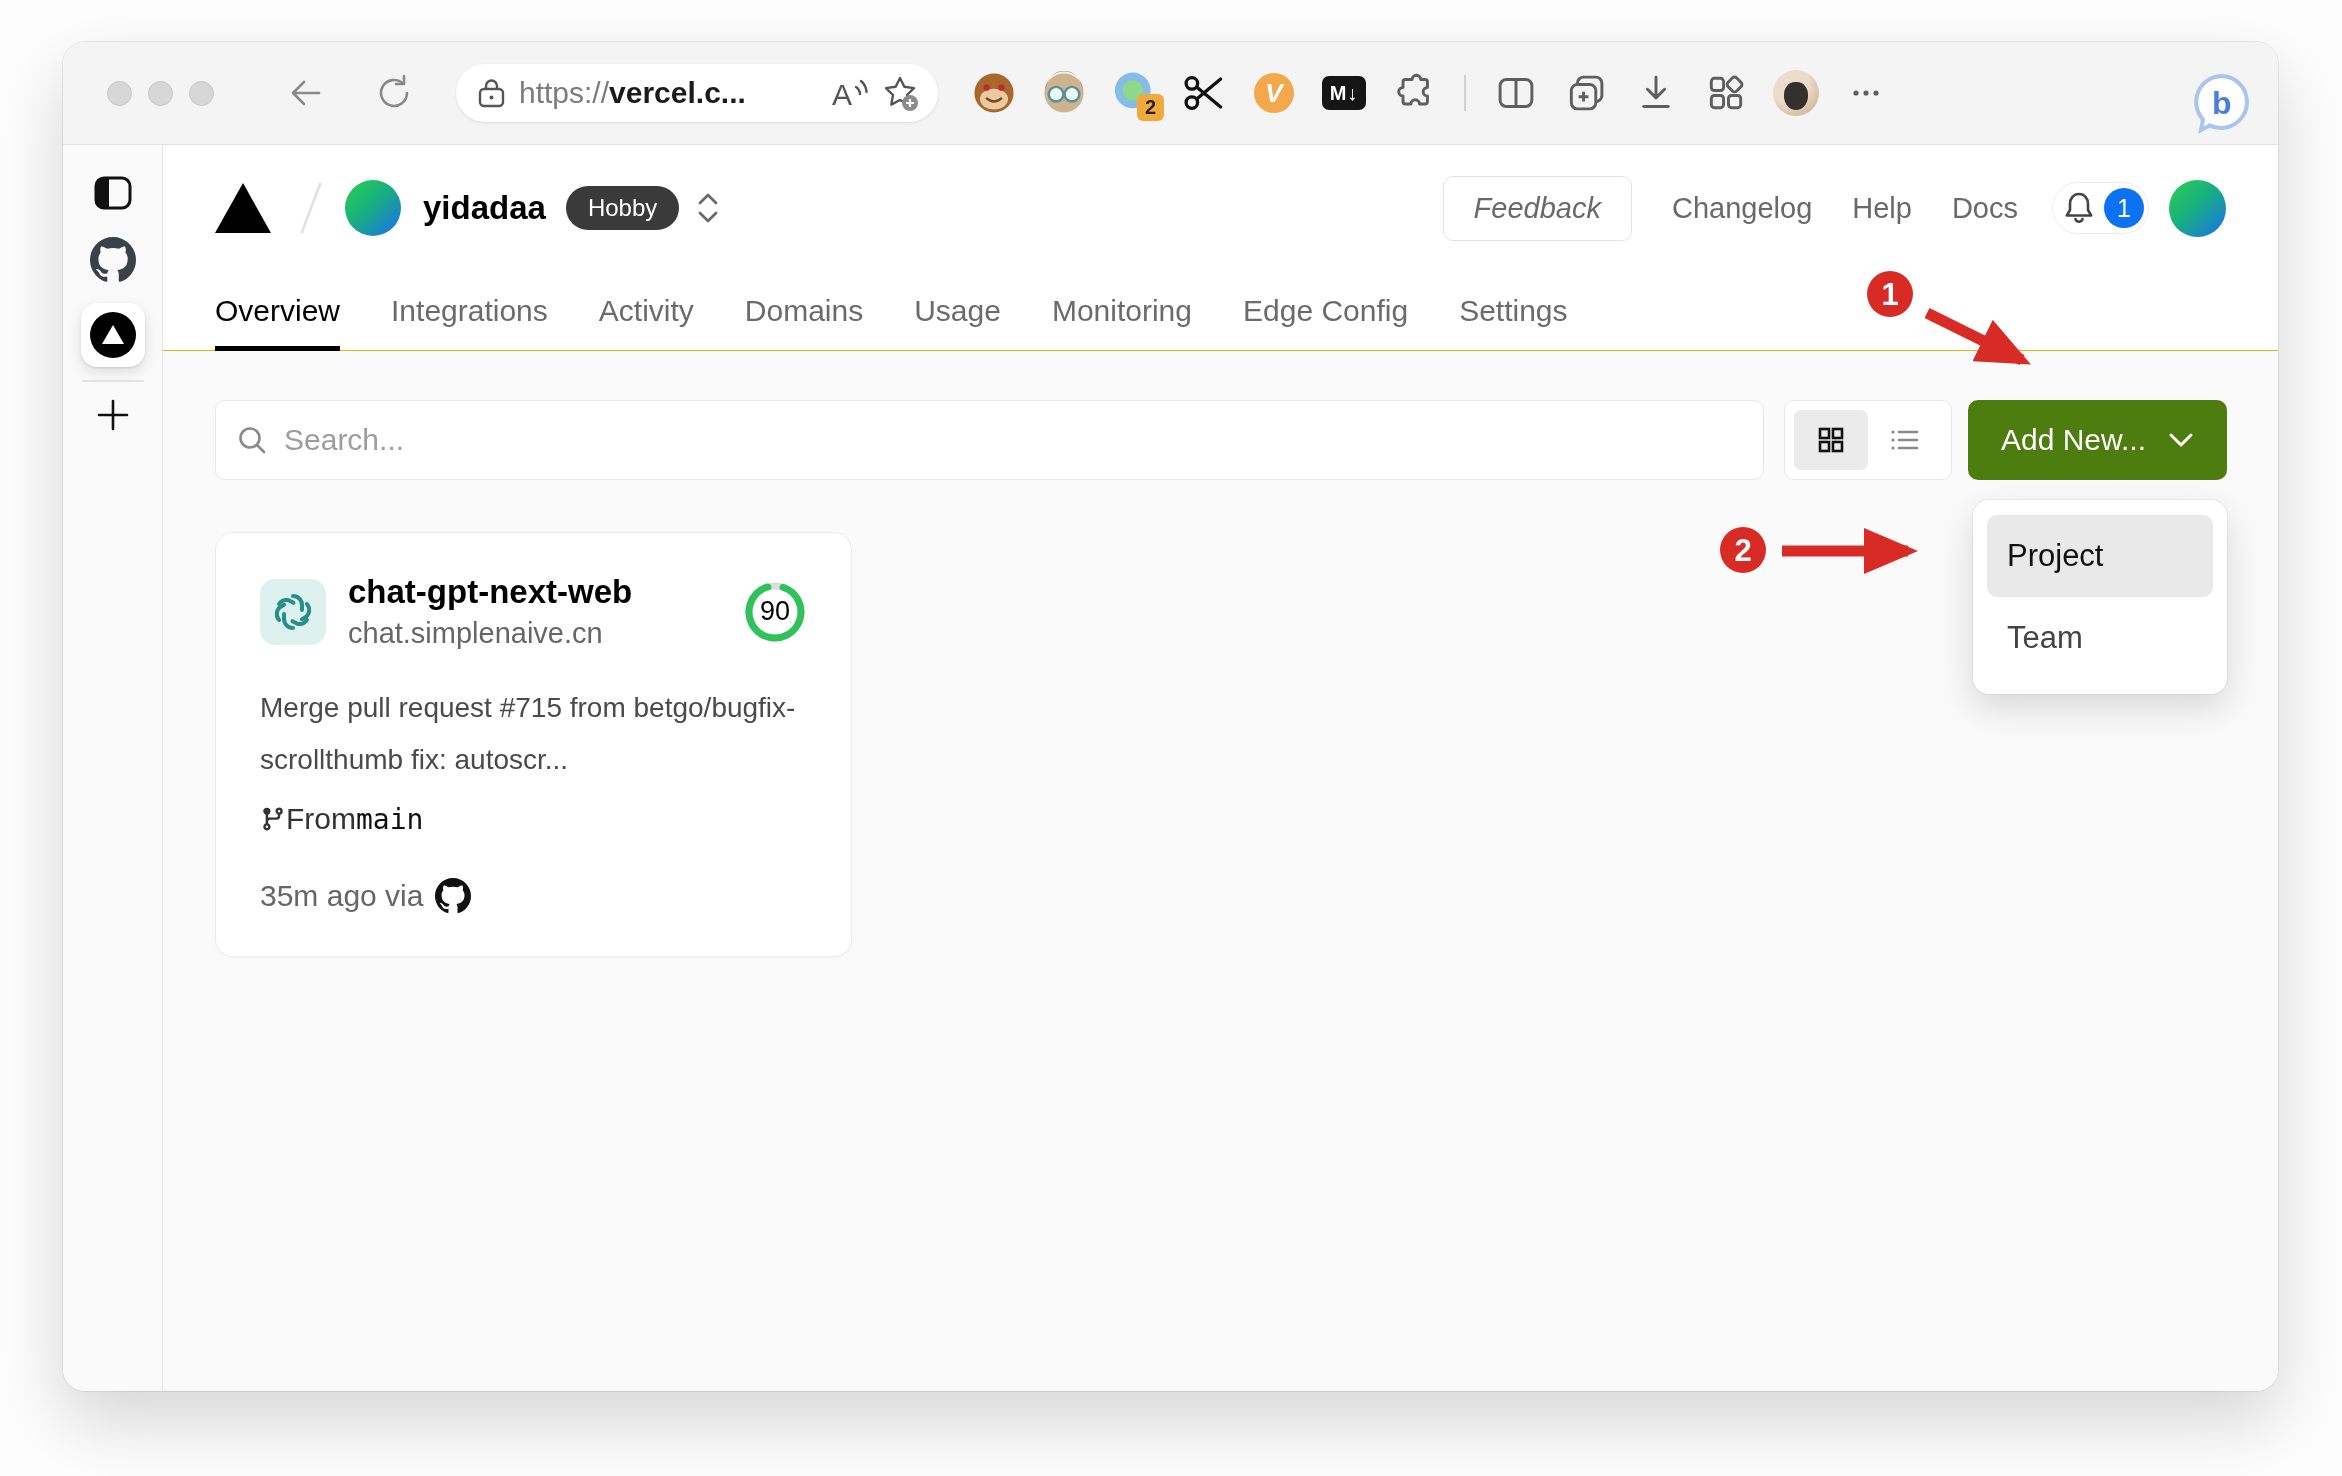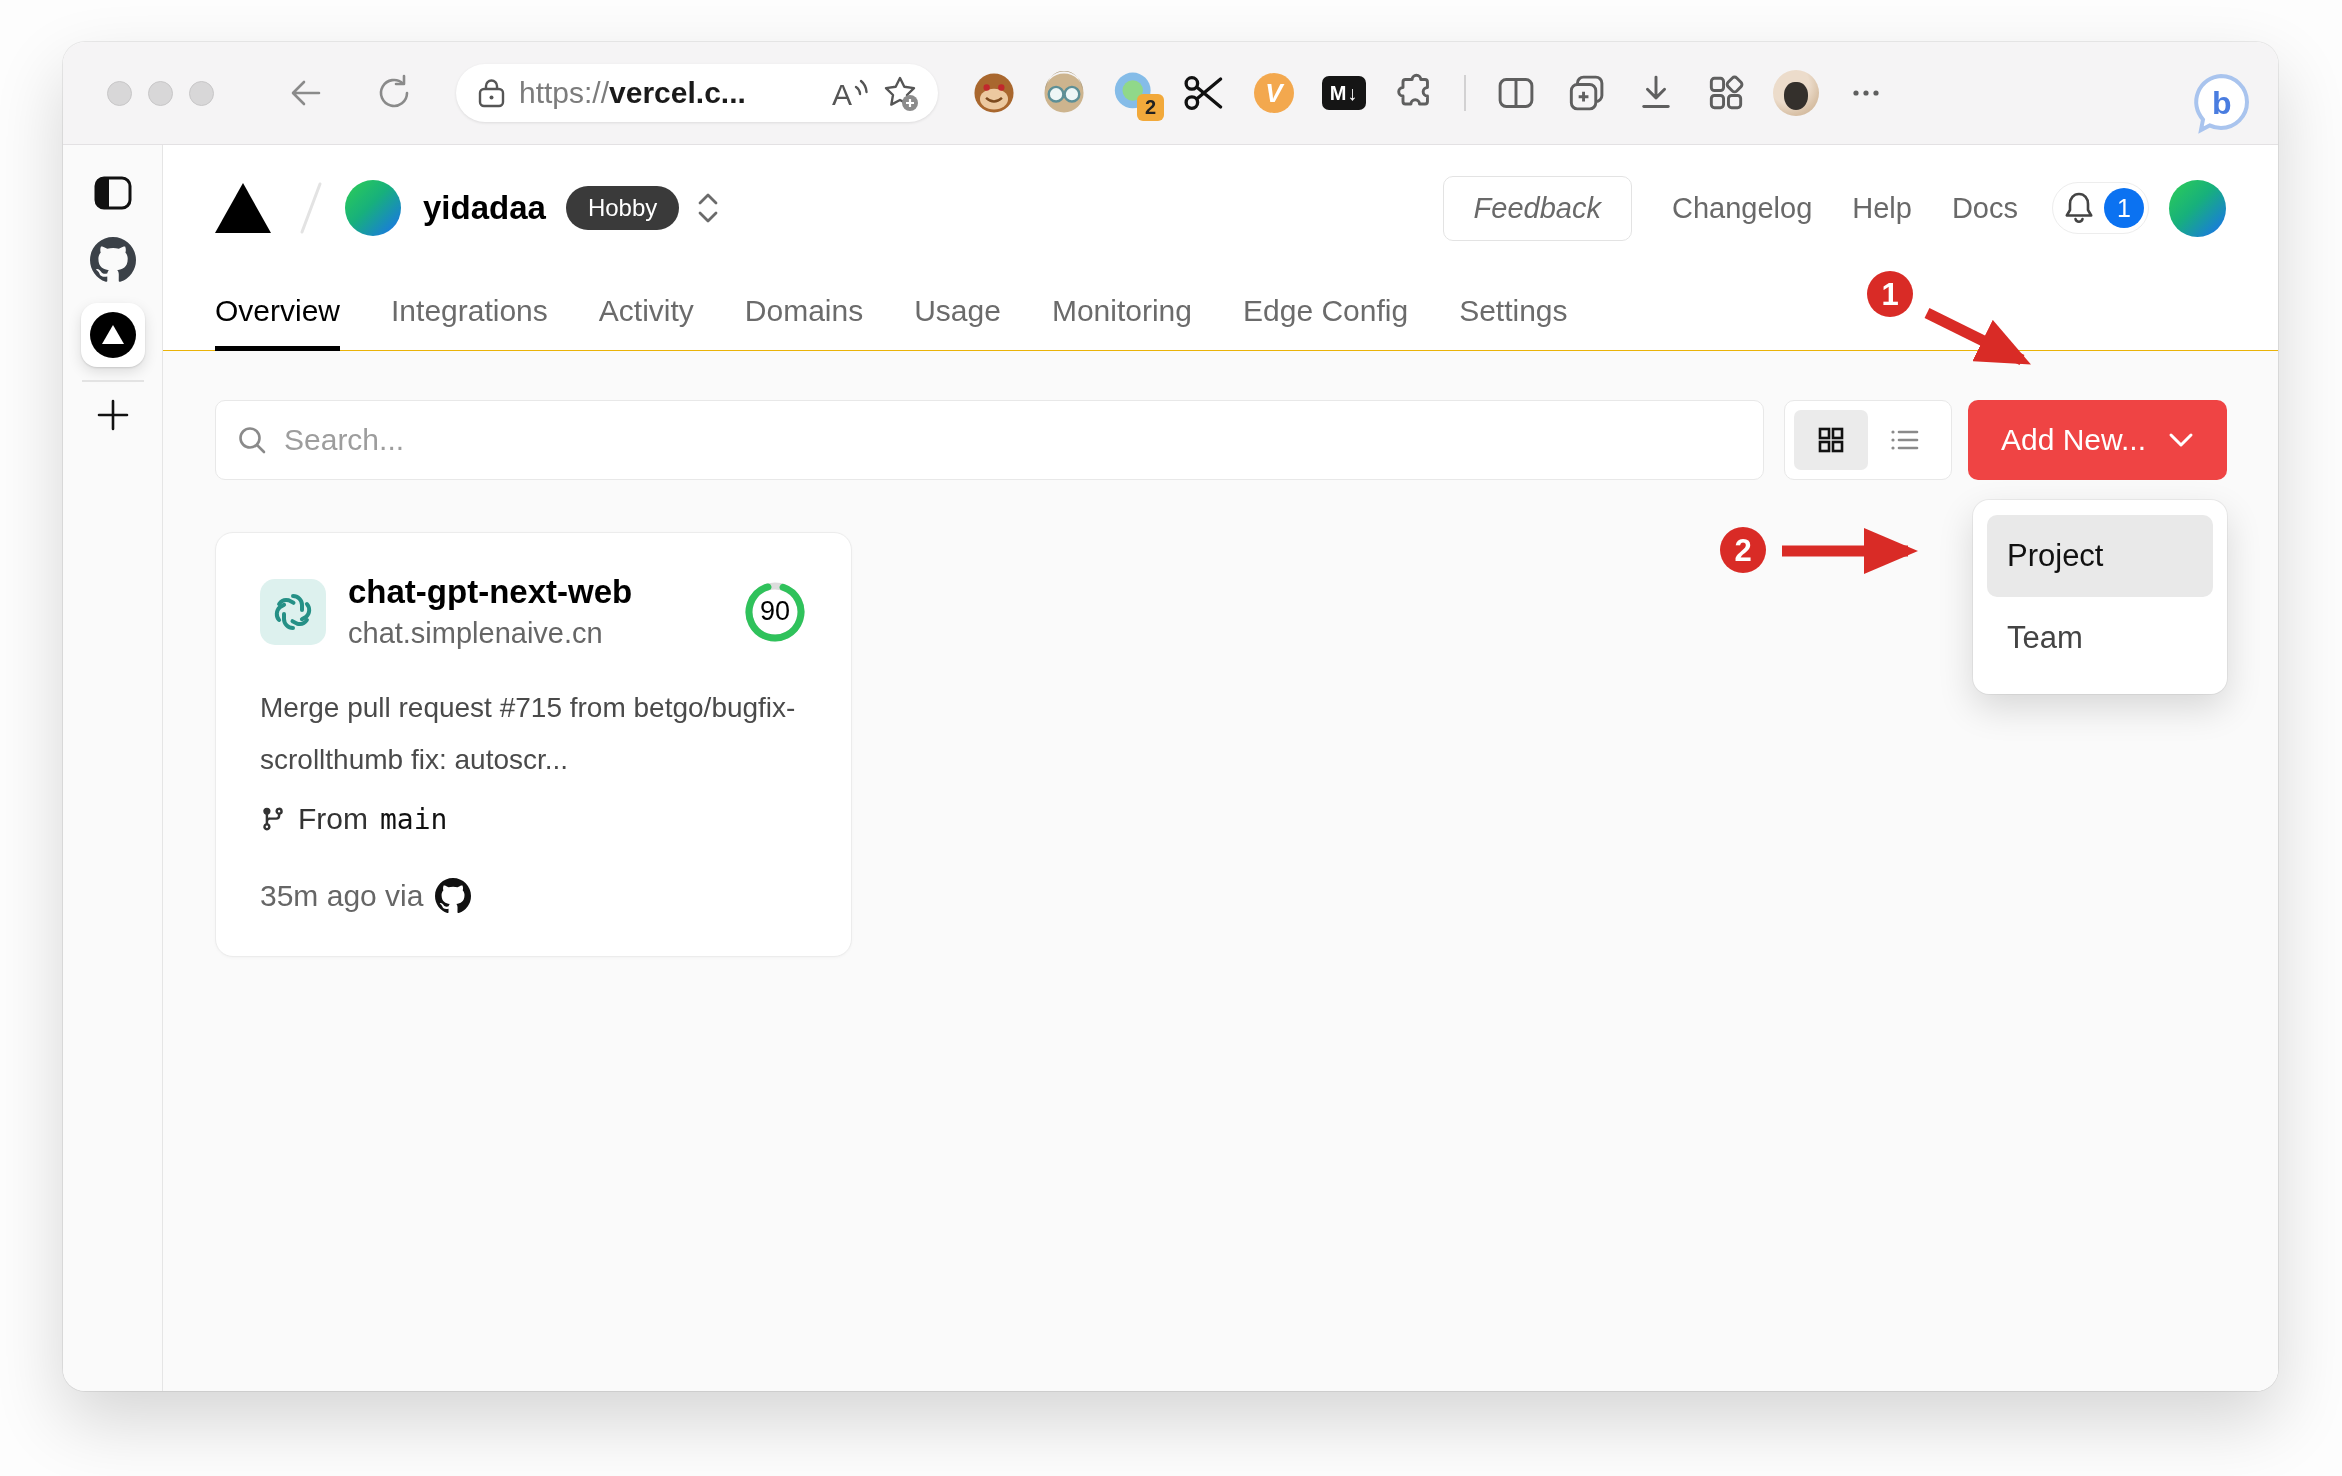--- a/index.html
+++ b/index.html
@@ -79,37 +79,37 @@
   .toolbar { display:flex; height:80px; }
   .searchbox { flex:1; background:#fff; border:1px solid #e8e8e8; border-radius:10px;
                display:flex; align-items:center; padding:0 20px; gap:16px; }
   .searchbox input { flex:1; border:none; outline:none; background:transparent; font-size:30px; color:#111;
                      font-family:"Liberation Sans","DejaVu Sans",sans-serif; }
   .searchbox input::placeholder { color:#9d9d9d; }
   .view-toggle { margin-left:20px; width:168px; flex:0 0 168px; background:#fff; border:1px solid #e8e8e8;
                  border-radius:10px; display:flex; padding:9px; }
   .vt-btn { flex:1; display:flex; align-items:center; justify-content:center; border-radius:7px; }
   .vt-btn.active { background:#ebebeb; }
-  .addnew { margin-left:16px; width:259px; flex:0 0 259px; background:#ef4444; border:none; border-radius:10px;
+  .addnew { margin-left:16px; width:259px; flex:0 0 259px; background:#4d7c0f; border:none; border-radius:10px;
             color:#fff; font-size:30px; font-weight:500; display:flex; align-items:center; justify-content:center; gap:22px;
             font-family:"Liberation Sans","DejaVu Sans",sans-serif; }
 
   
   .card { margin-top:52px; width:637px; background:#fff; border:1px solid #ececec; border-radius:18px;
           padding:40px 44px 42px 44px; box-shadow:0 1px 3px rgba(0,0,0,.03); }
   .card-head { display:flex; align-items:center; }
   .logo-tile { width:66px; height:66px; border-radius:15px; background:#ddf1ee; display:flex; align-items:center; justify-content:center; }
   .names { margin-left:22px; }
   .pname { font-size:33px; font-weight:700; color:#000; }
   .pdomain { font-size:29px; color:#666; margin-top:6px; }
   .ring { margin-left:auto; width:64px; height:64px; position:relative; }
   .ring .num { position:absolute; inset:0; display:flex; align-items:center; justify-content:center;
                font-size:27px; font-weight:400; color:#000; }
   .commit { margin-top:32px; font-size:28px; line-height:52px; color:#4a4a4a; }
-  .branchrow { margin-top:16px; display:flex; align-items:center; gap:12px; font-size:30px; color:#333; }
+  .branchrow { margin-top:16px; display:flex; align-items:center; font-size:30px; color:#333; }
   .branch-name { font-family:"DejaVu Sans Mono","Liberation Mono",monospace; font-size:28px; color:#111; }
   .timerow { margin-top:42px; display:flex; align-items:center; gap:12px; font-size:30px; color:#666; }
 
   
   .dropdown { position:absolute; left:1973px; top:500px; width:254px; background:#fff; border-radius:16px;
               padding:15px 14px; z-index:30;
               box-shadow:0 0 0 1px rgba(0,0,0,.05), 0 14px 36px rgba(0,0,0,.14); }
   .menu-item { height:82px; display:flex; align-items:center; padding:0 20px; font-size:31px; color:#444; border-radius:10px; }
   .menu-item.selected { background:#e9e9e9; color:#111; }
 

